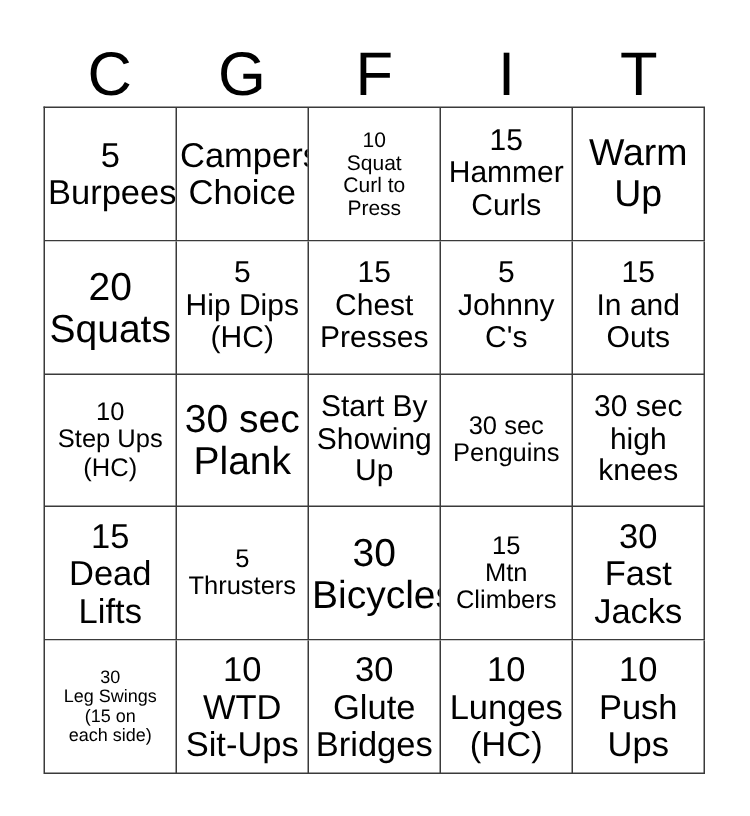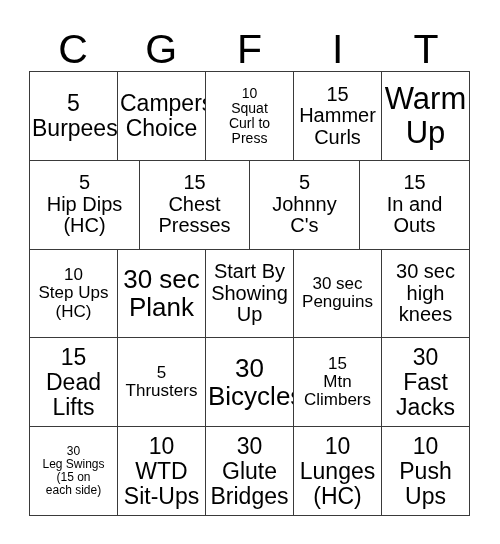--- a/index.html
+++ b/index.html
@@ -80,21 +80,21 @@
   .cell-text {
     display: block;
     width: 100%;
     line-height: 1.08;
     white-space: pre-line;
     word-break: normal;
     hyphens: none;
   }
 
   
-  .fs-xxl .cell-text { font-size: 31px; }
+  .fs-xxl .cell-text { font-size: 25px; }
   .fs-xl  .cell-text { font-size: 26px; }
   .fs-lg  .cell-text { font-size: 23px; }
   .fs-md  .cell-text { font-size: 20px; }
   .fs-sm  .cell-text { font-size: 17px; }
   .fs-xs  .cell-text { font-size: 14px; }
   .fs-xxs .cell-text { font-size: 12px; }
 </style>
 </head>
 <body>
 
@@ -130,20 +130,24 @@
 Hammer
 Curls</span>
         </div>
       <div class="cell fs-xxl">
           <span class="cell-text">Warm
 Up</span>
         </div>
     </div>
 
     <div class="grid-row">
+      <div class="cell fs-xl">
+          <span class="cell-text">20
+Squats</span>
+        </div>
       <div class="cell fs-md">
           <span class="cell-text">5
 Hip Dips
 (HC)</span>
         </div>
       <div class="cell fs-md">
           <span class="cell-text">15
 Chest
 Presses</span>
         </div>

